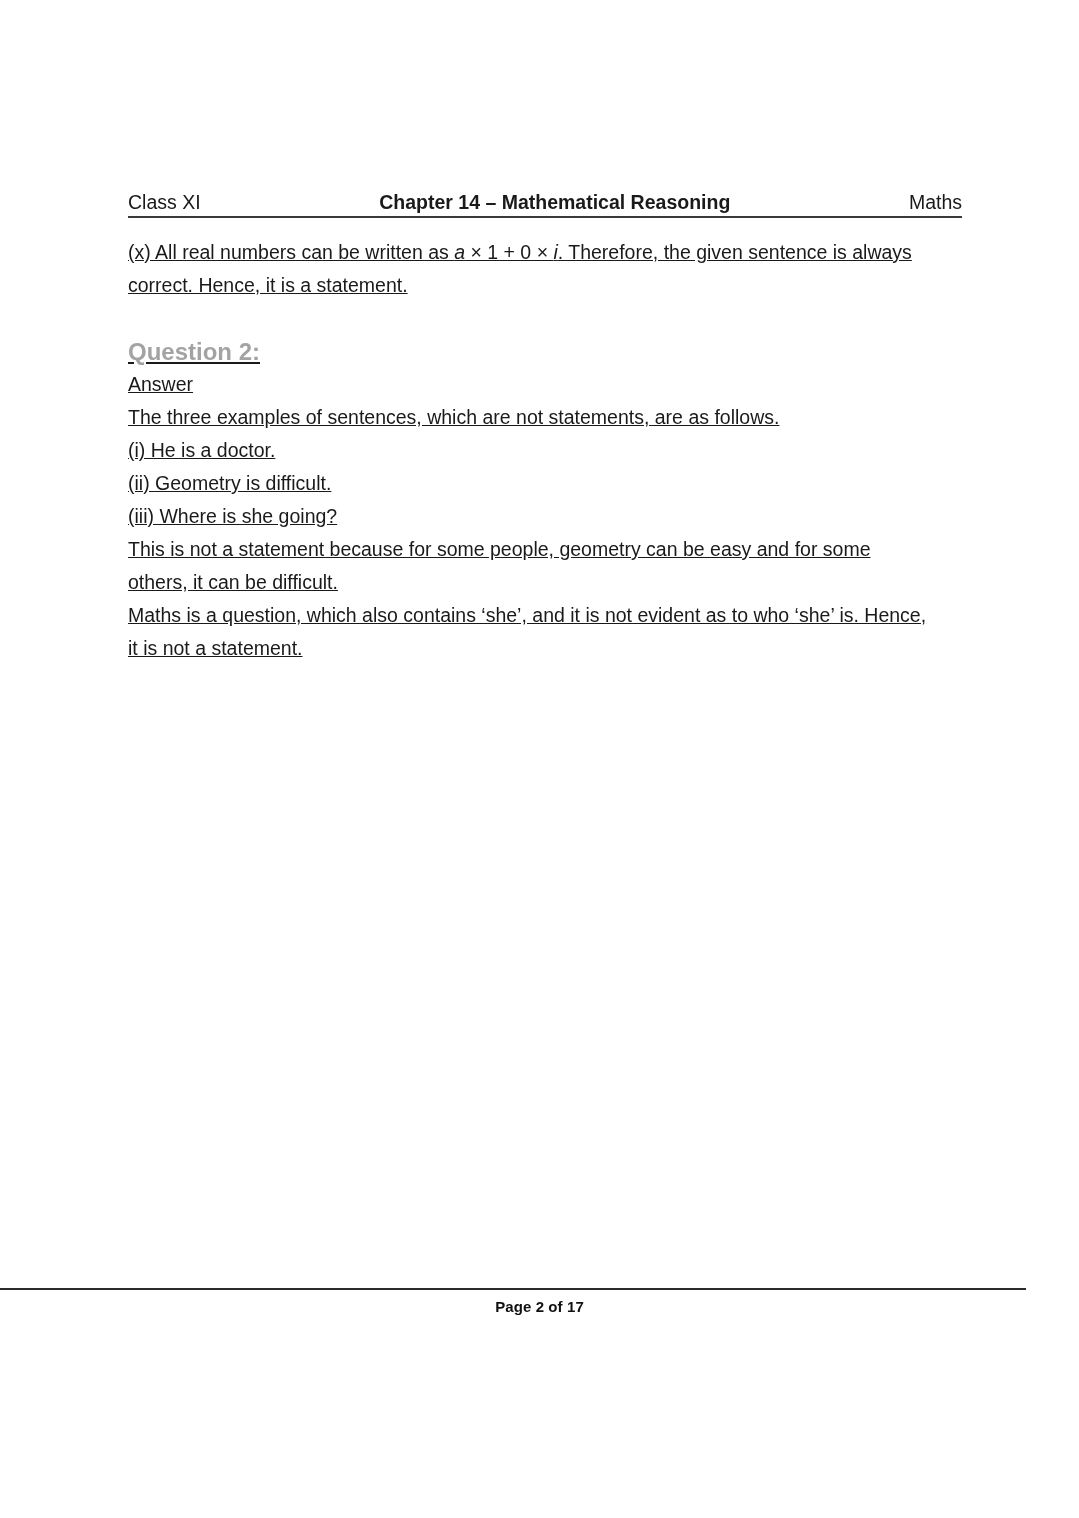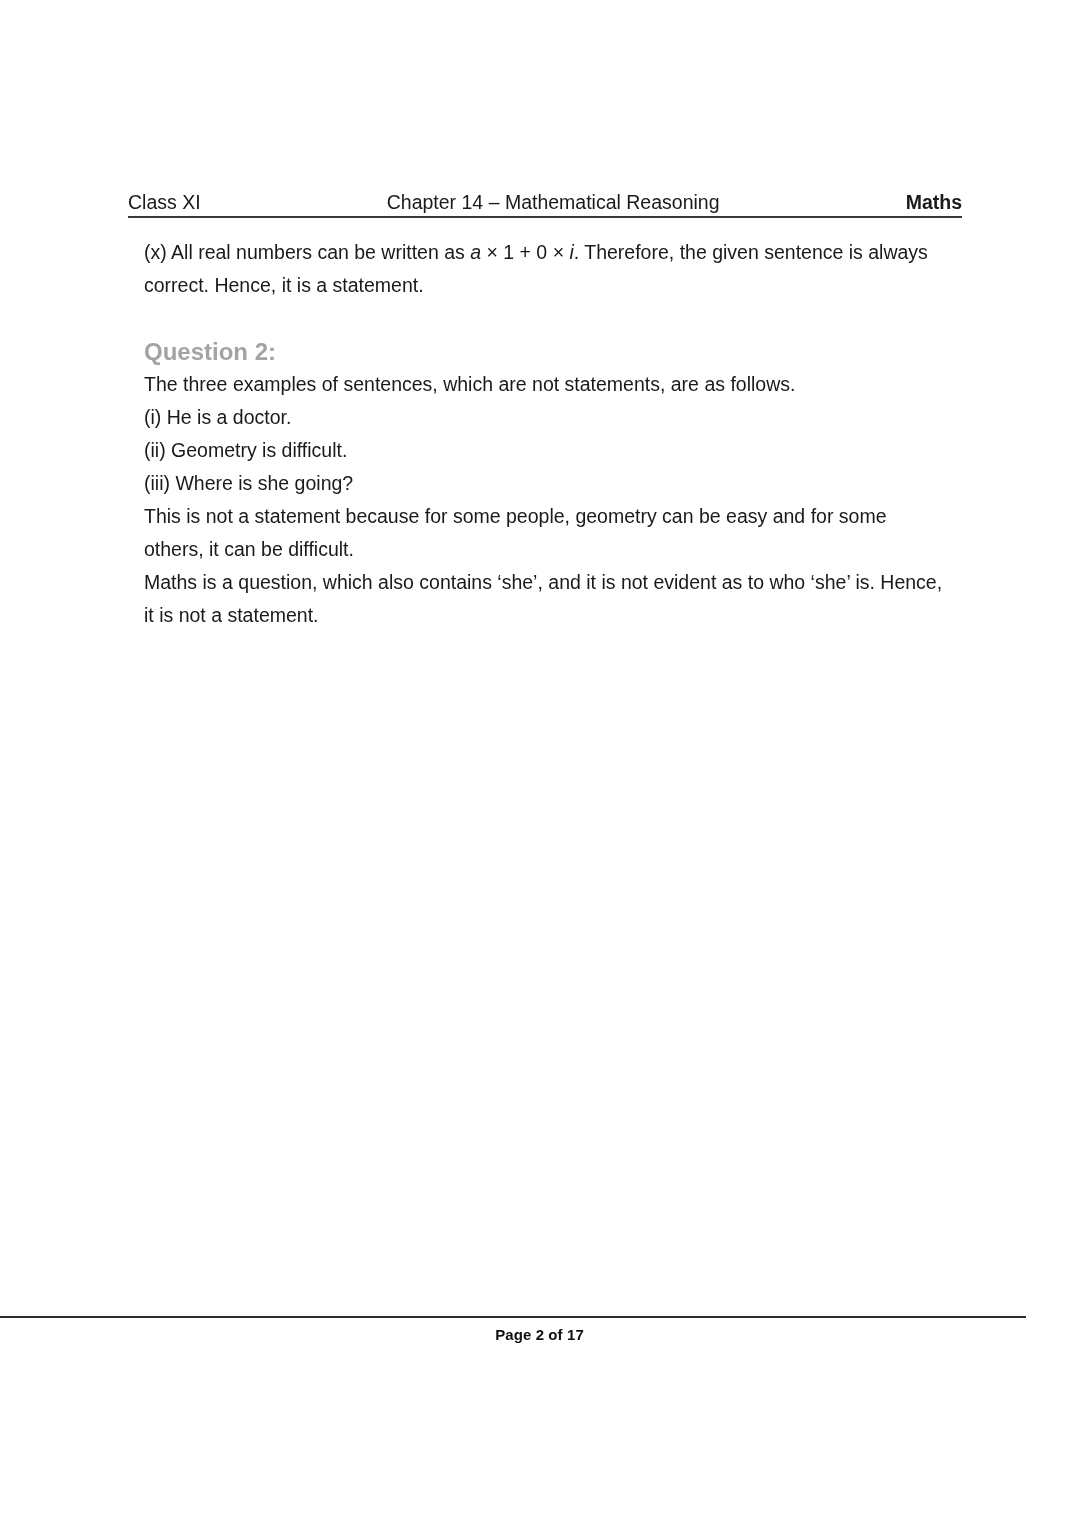--- a/index.html
+++ b/index.html
@@ -29,35 +29,36 @@
   .header-row {
     display: flex;
     align-items: baseline;
     justify-content: space-between;
     font-size: 19.5px;
     line-height: 24px;
     color: #1a1a1a;
     white-space: nowrap;
   }
   .header-left  { flex: 0 0 auto; }
-  .header-center{ flex: 1 1 auto; text-align: center; }
-  .header-right { flex: 0 0 auto; font-weight: bold; }
+  .header-center{ flex: 1 1 auto; text-align: center; font-weight: bold; }
+  .header-right { flex: 0 0 auto; }
   .header-rule {
     margin-top: 2px;
     border-top: 2px solid #3a3a3a;
     width: 100%;
     height: 0;
   }
 
   
   .content {
     position: absolute;
-    left: 144px;
+    left: 128px;
     top: 236px;
     width: 806px;
+    text-decoration: underline;
   }
   .para {
     margin: 0;
     font-size: 19.5px;
     line-height: 33px;
     color: #1a1a1a;
   }
   .spacer {
     height: 33px;
   }
@@ -69,21 +70,21 @@
     margin: 0;
   }
   .mi {
     font-style: italic;
   }
 
   
   .footer {
     position: absolute;
     left: 0;
-    top: 1316px;
+    top: 1288px;
     width: 1079px;
   }
   .footer-rule {
     border-top: 2px solid #2b2b2b;
     width: 100%;
     height: 0;
   }
   .footer-text {
     margin-top: 7px;
     text-align: center;
@@ -110,20 +111,21 @@
 
   <div class="content">
 
     <p class="para"><span>(x) All real numbers can be written as </span><span class="mi">a</span><span> × 1 + 0 × </span><span class="mi">i</span><span>. Therefore, the given sentence is always correct. Hence, it is a statement.</span></p>
 
     <div class="spacer"></div>
 
     <p class="q-heading">Question 2:</p>
 
 
+    <p class="para">Answer</p>
 
     <p class="para">The three examples of sentences, which are not statements, are as follows.</p>
 
     <p class="para">(i) He is a doctor.</p>
 
 
     <p class="para">(ii) Geometry is difficult.</p>
 
     <p class="para">(iii) Where is she going?</p>
 

